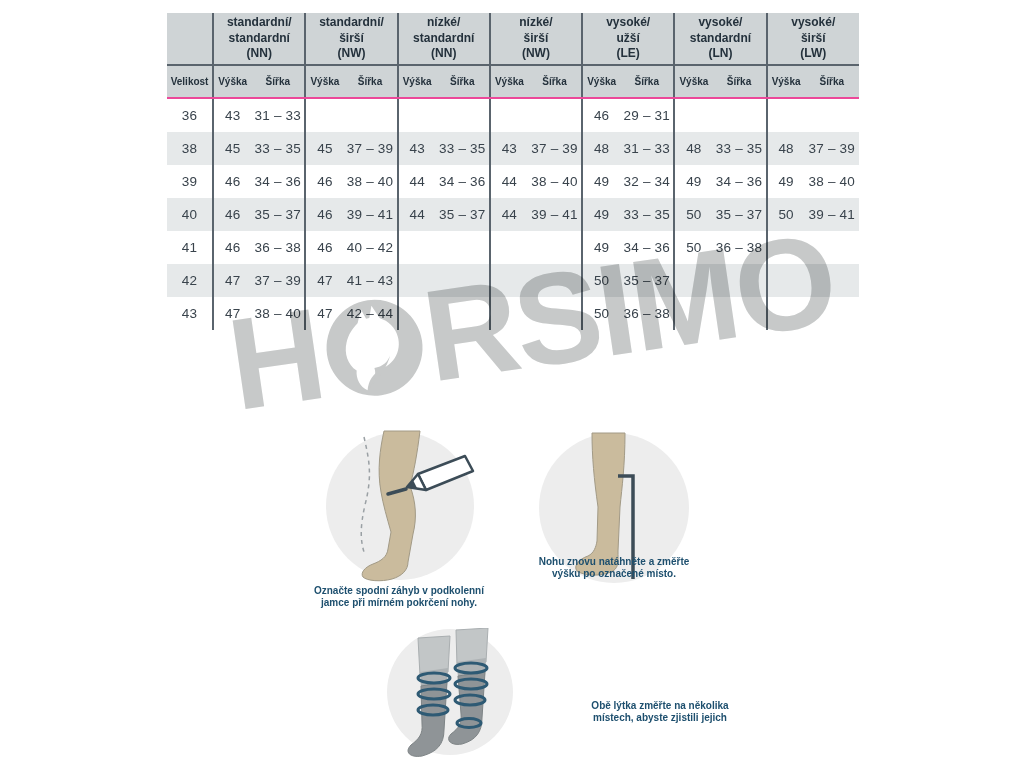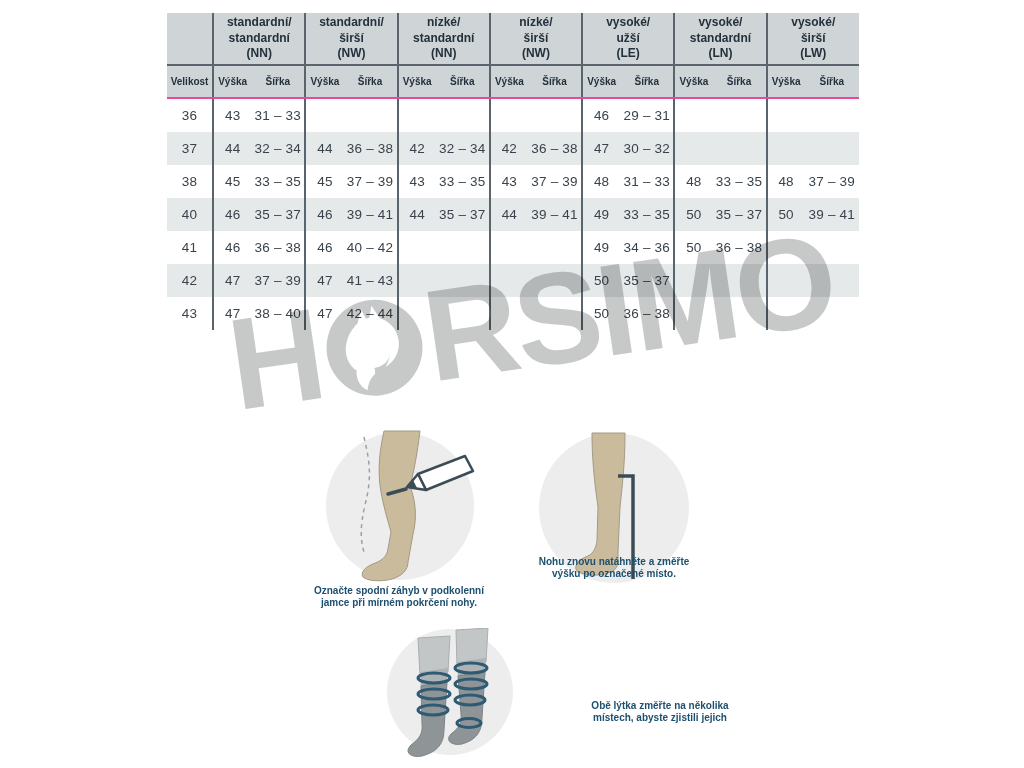--- a/index.html
+++ b/index.html
@@ -130,52 +130,52 @@
         <td class="g-start"></td>
           <td></td>
         <td class="g-start">46</td>
           <td>29 – 31</td>
         <td class="g-start"></td>
           <td></td>
         <td class="g-start"></td>
           <td></td>
       </tr>
       <tr>
-        <td>37</td>
-        <td class="g-start">44</td>
-          <td>32 – 34</td>
-        <td class="g-start">44</td>
-          <td>36 – 38</td>
-        <td class="g-start">42</td>
-          <td>32 – 34</td>
-        <td class="g-start">42</td>
-          <td>36 – 38</td>
-        <td class="g-start">47</td>
-          <td>30 – 32</td>
-        <td class="g-start"></td>
-          <td></td>
-        <td class="g-start"></td>
-          <td></td>
-      </tr>
-      <tr>
         <td>38</td>
         <td class="g-start">45</td>
           <td>33 – 35</td>
         <td class="g-start">45</td>
           <td>37 – 39</td>
         <td class="g-start">43</td>
           <td>33 – 35</td>
         <td class="g-start">43</td>
           <td>37 – 39</td>
         <td class="g-start">48</td>
           <td>31 – 33</td>
         <td class="g-start">48</td>
           <td>33 – 35</td>
         <td class="g-start">48</td>
           <td>37 – 39</td>
+      </tr>
+      <tr>
+        <td>39</td>
+        <td class="g-start">46</td>
+          <td>34 – 36</td>
+        <td class="g-start">46</td>
+          <td>38 – 40</td>
+        <td class="g-start">44</td>
+          <td>34 – 36</td>
+        <td class="g-start">44</td>
+          <td>38 – 40</td>
+        <td class="g-start">49</td>
+          <td>32 – 34</td>
+        <td class="g-start">49</td>
+          <td>34 – 36</td>
+        <td class="g-start">49</td>
+          <td>38 – 40</td>
       </tr>
       <tr>
         <td>40</td>
         <td class="g-start">46</td>
           <td>35 – 37</td>
         <td class="g-start">46</td>
           <td>39 – 41</td>
         <td class="g-start">44</td>
           <td>35 – 37</td>
         <td class="g-start">44</td>

